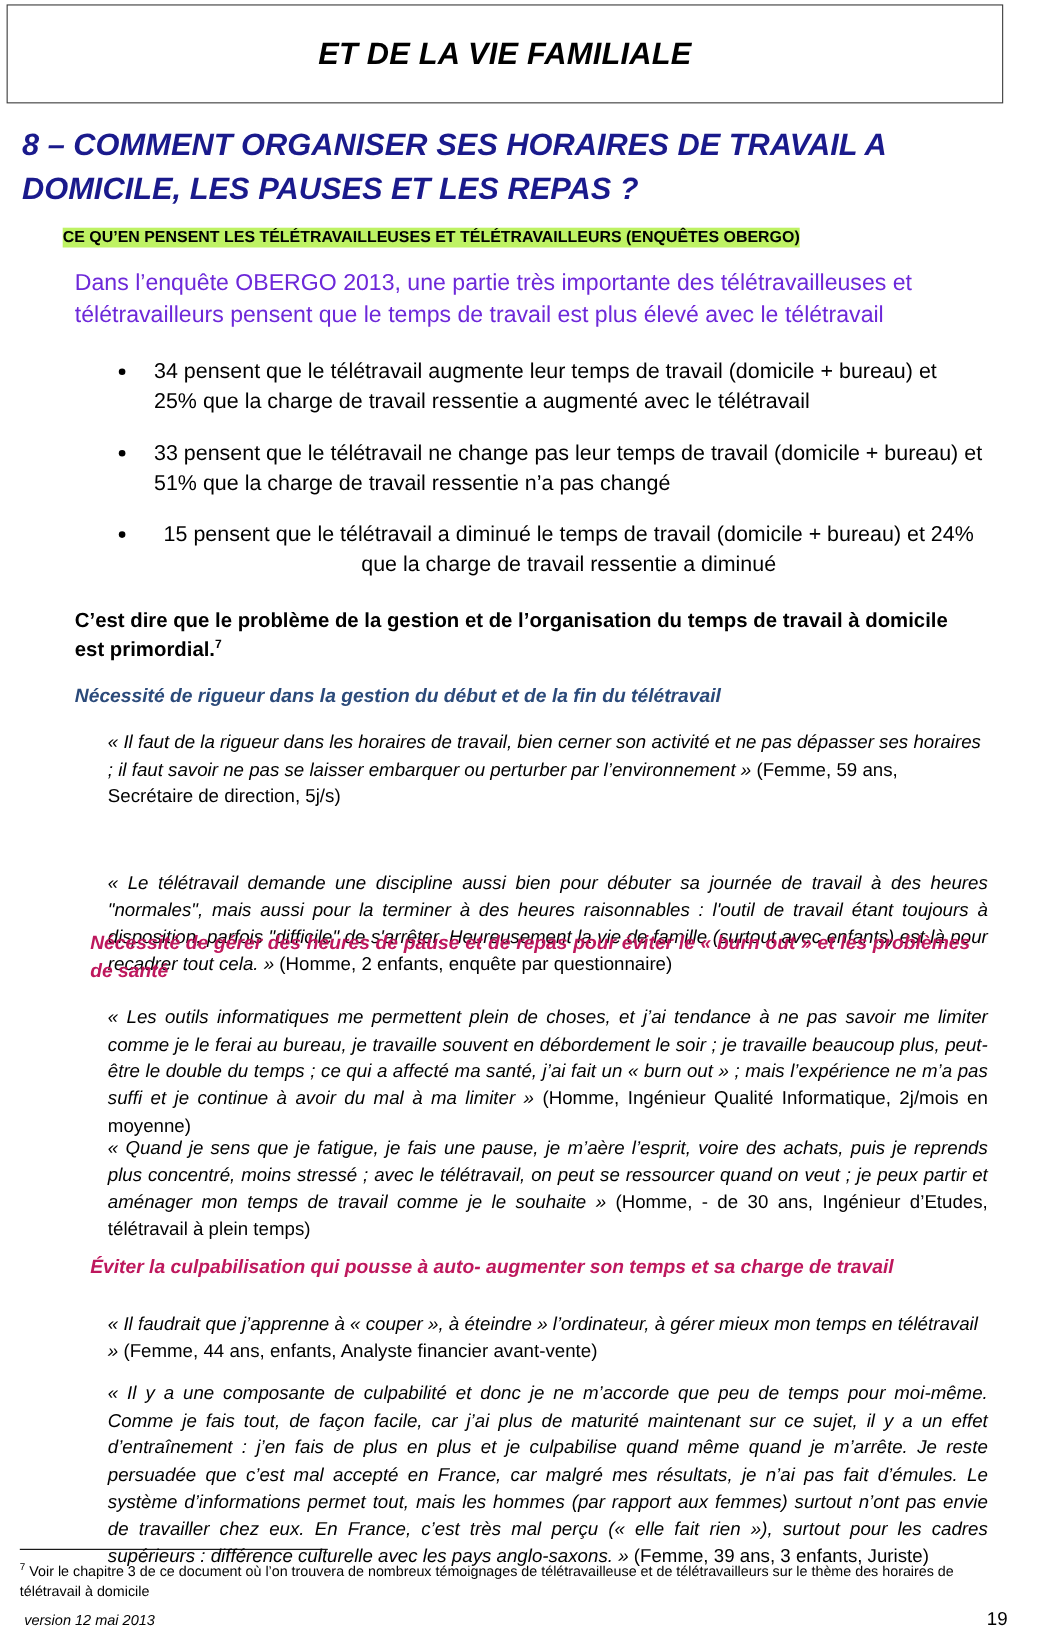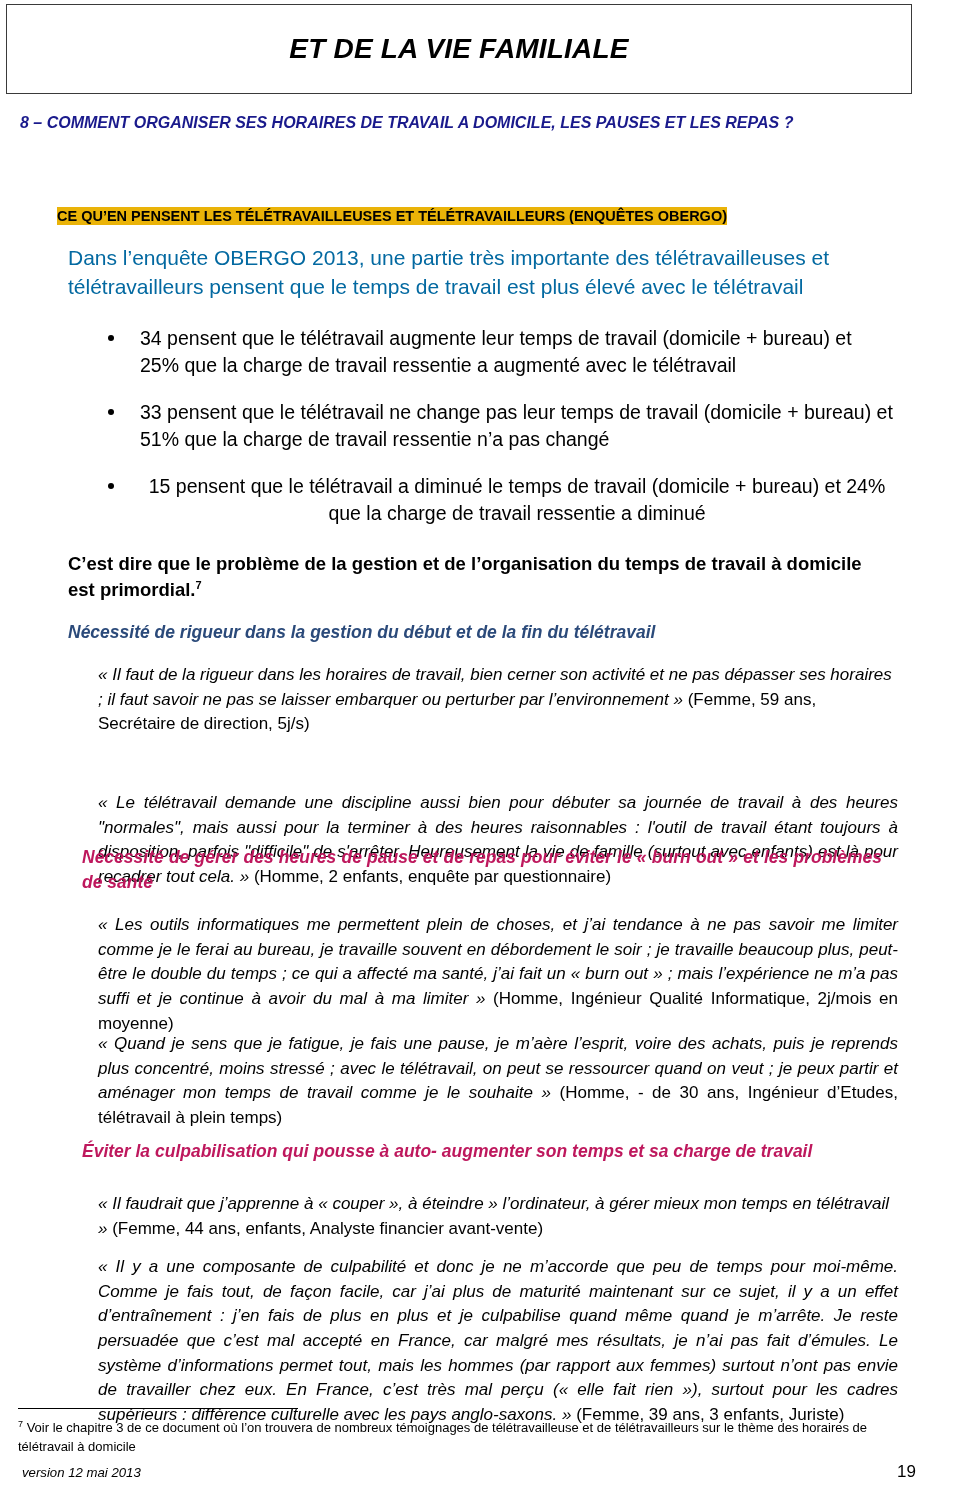--- a/index.html
+++ b/index.html
@@ -42,53 +42,53 @@
   }
 
   
   .section-heading {
     position: absolute;
     left: 20px;
     top: 112px;
     width: 880px;
     font-weight: bold;
     font-style: italic;
-    font-size: 16px;
+    font-size: 28px;
     line-height: 1.42;
     color: #1a1a8c;
   }
 
   
   .yellow-band-wrap {
     position: absolute;
     left: 57px;
     top: 206px;
     width: 874px;
   }
   .yellow-band {
     display: inline;
-    background: #eab308;
+    background: #bef264;
     font-weight: bold;
     font-size: 14.5px;
     line-height: 1.5;
     color: #000000;
     padding: 1px 0;
     box-decoration-break: clone;
     -webkit-box-decoration-break: clone;
   }
 
   
   .intro-para {
     position: absolute;
     left: 68px;
     top: 243px;
     width: 800px;
     font-size: 21px;
     line-height: 1.40;
-    color: #0369a1;
+    color: #6d28d9;
   }
 
   
   .bullets {
     position: absolute;
     left: 104px;
     top: 325px;
     width: 790px;
   }
   .bullet-item {

